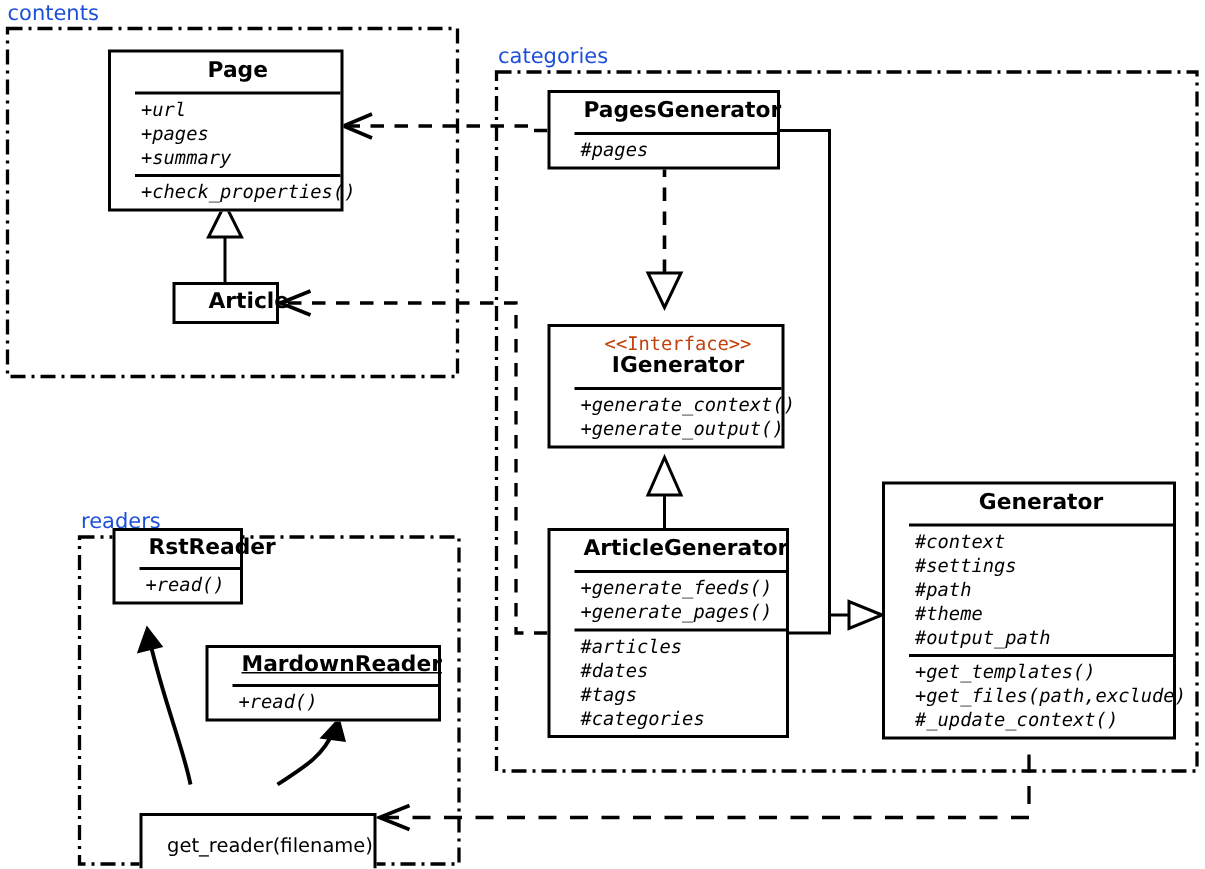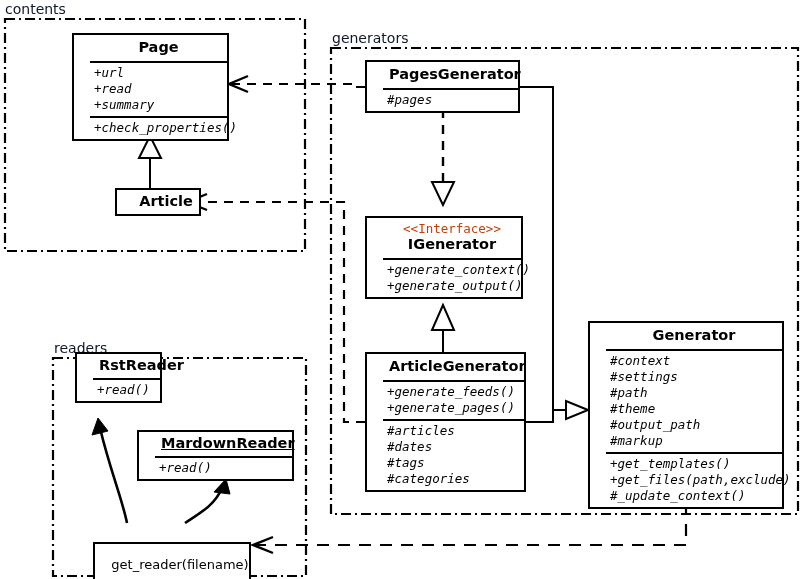--- a/index.html
+++ b/index.html
@@ -1,21 +1,21 @@
 <!DOCTYPE html>
 <html><head>
 <meta charset="utf-8">
 <style>
   html,body{margin:0;padding:0;background:#ffffff;}
   #canvas{position:relative;width:803px;height:579px;background:#ffffff;
           font-family:"DejaVu Sans",sans-serif;overflow:hidden;}
   svg{position:absolute;left:0;top:0;width:803px;height:579px;}
 
   .pkg-label{position:absolute;font-family:"DejaVu Sans",sans-serif;
-             font-size:14px;color:#0f172a;white-space:nowrap;}
+             font-size:14px;color:#1d4ed8;white-space:nowrap;}
 
   .umlbox{position:absolute;box-sizing:border-box;border:2px solid #000;
           background:#ffffff;padding-left:16px;}
   .sect{box-sizing:border-box;}
   .sect + .sect{border-top:2px solid #000;font-style:italic;}
   .title{font-family:"DejaVu Sans",sans-serif;font-weight:bold;font-size:14.5px;
          text-align:center;color:#000;padding:4px 6px 5px 6px;line-height:1.15;}
   .stereo{font-family:"DejaVu Sans Mono",monospace;font-weight:normal;
           font-size:12.5px;text-align:center;color:#c2410c;display:block;
           line-height:1.15;padding-top:1px;}
@@ -84,36 +84,36 @@
     </g>
 
     <g>
       <path d="M 185,523 C 200,513 215,505 222,488" fill="none" stroke="#000" stroke-width="2.6"></path>
       <polygon points="226,479 214,492 230,494" fill="#000" stroke="#000" stroke-width="1"></polygon>
     </g>
 
   </svg>
 
   <div class="pkg-label" style="left:5px;  top:1px;">contents</div>
-  <div class="pkg-label" style="left:332px;top:30px;">generators</div>
+  <div class="pkg-label" style="left:332px;top:30px;">categories</div>
   <div class="pkg-label" style="left:54px; top:340px;">readers</div>
 
   <div class="umlbox" style="left:72px;top:33px;width:157px;">
     <div class="sect title">Page</div>
     <div class="sect members">
       <div>+url</div>
-      <div>+read</div>
+      <div>+pages</div>
       <div>+summary</div>
     </div>
     <div class="sect members">
       <div>+check_properties()</div>
     </div>
   </div>
 
-  <div class="umlbox" style="left:115px;top:188px;width:86px;">
+  <div class="umlbox" style="left:115px;top:188px;width:71px;">
     <div class="sect title" style="padding:3px 6px 4px 6px;">Article</div>
   </div>
 
   <div class="umlbox" style="left:365px;top:60px;width:155px;">
     <div class="sect title">PagesGenerator</div>
     <div class="sect members">
       <div>#pages</div>
     </div>
   </div>
 
@@ -143,21 +143,20 @@
   </div>
 
   <div class="umlbox" style="left:588px;top:321px;width:196px;">
     <div class="sect title">Generator</div>
     <div class="sect members">
       <div>#context</div>
       <div>#settings</div>
       <div>#path</div>
       <div>#theme</div>
       <div>#output_path</div>
-      <div>#markup</div>
     </div>
     <div class="sect members">
       <div>+get_templates()</div>
       <div>+get_files(path,exclude)</div>
       <div>#_update_context()</div>
     </div>
   </div>
 
   <div class="umlbox" style="left:75px;top:352px;width:87px;">
     <div class="sect title" style="padding:3px 6px 4px 6px;">RstReader</div>

